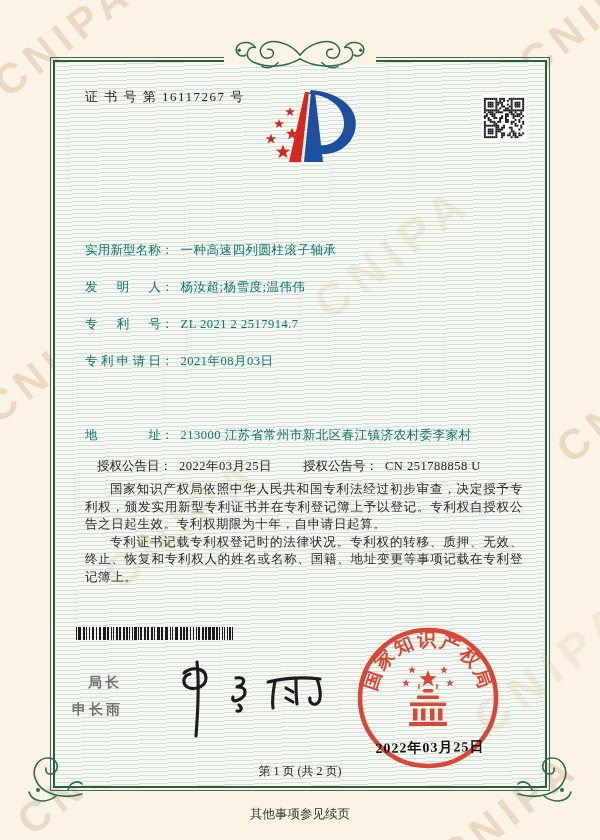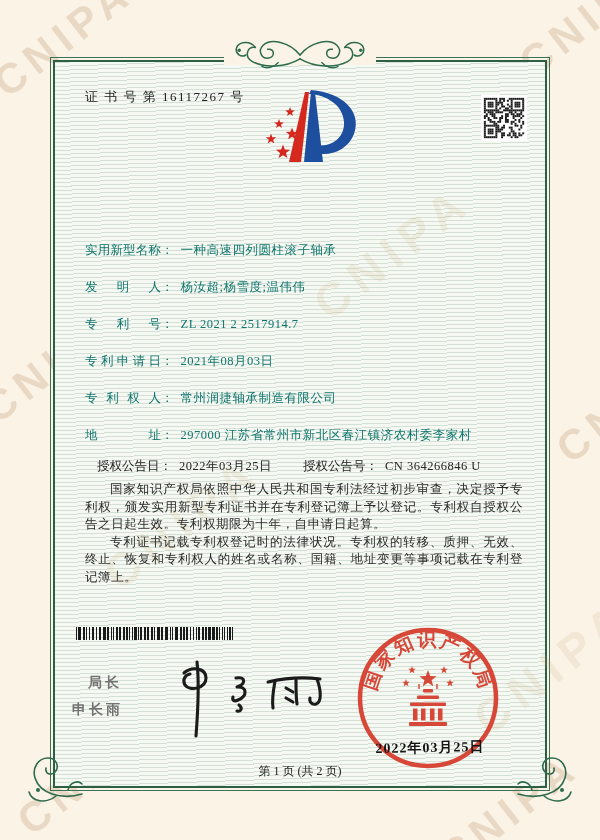--- a/index.html
+++ b/index.html
@@ -354,31 +354,28 @@
     </div>
     <div class="row" style="top:279px;font-family:Liberation Serif, serif;">
       <span class="lbl">发明人</span>：<span class="val">杨汝超;杨雪度;温伟伟</span>
     </div>
     <div class="row" style="top:316px;">
       <span class="lbl">专利号</span>：<span class="val">ZL 2021 2 2517914.7</span>
     </div>
     <div class="row" style="top:353px;">
       <span class="lbl">专利申请日</span>：<span class="val">2021年08月03日</span>
     </div>
-    <div class="row" style="top:390px;">
-      <span class="lbl">专利权人</span>：<span class="val">常州润捷轴承制造有限公司</span>
-    </div>
     <div class="row" style="top:427px;">
-      <span class="lbl">地址</span>：<span class="val">297000 江苏省常州市新北区春江镇济农村委李家村</span>
+      <span class="lbl">地址</span>：<span class="val">213000 江苏省常州市新北区春江镇济农村委李家村</span>
     </div>
     <div class="row2" style="left:97px;top:458px;">
       <span>授权公告日</span>：<span class="val">2022年03月25日</span>
     </div>
     <div class="row2" style="left:303px;top:458px;">
-      <span>授权公告号</span>：<span class="val">CN 364266846 U</span>
+      <span>授权公告号</span>：<span class="val">CN 251788858 U</span>
     </div>
 
     <div class="paras">
       <p>国家知识产权局依照中华人民共和国专利法经过初步审查，决定授予专利权，颁发实用新型专利证书并在专利登记簿上予以登记。专利权自授权公告之日起生效。专利权期限为十年，自申请日起算。</p>
       <p>专利证书记载专利权登记时的法律状况。专利权的转移、质押、无效、终止、恢复和专利权人的姓名或名称、国籍、地址变更等事项记载在专利登记簿上。</p>
     </div>
 
     <div class="barcode">
       <svg id="bcsvg" width="164" height="13" viewBox="0 0 164 13" preserveAspectRatio="none">
           <rect x="0" y="0" width="1" height="13" fill="#1a1a1a"></rect>
@@ -475,13 +472,14 @@
           </text>
         </g>
       </svg>
     </div>
 
     <div class="seal-date">2022年03月25日</div>
 
     <div class="page-num">第 1 页 (共 2 页)</div>
   </div>
 
+  <div class="footer-note">其他事项参见续页</div>
 </div>
 
 </body></html>

